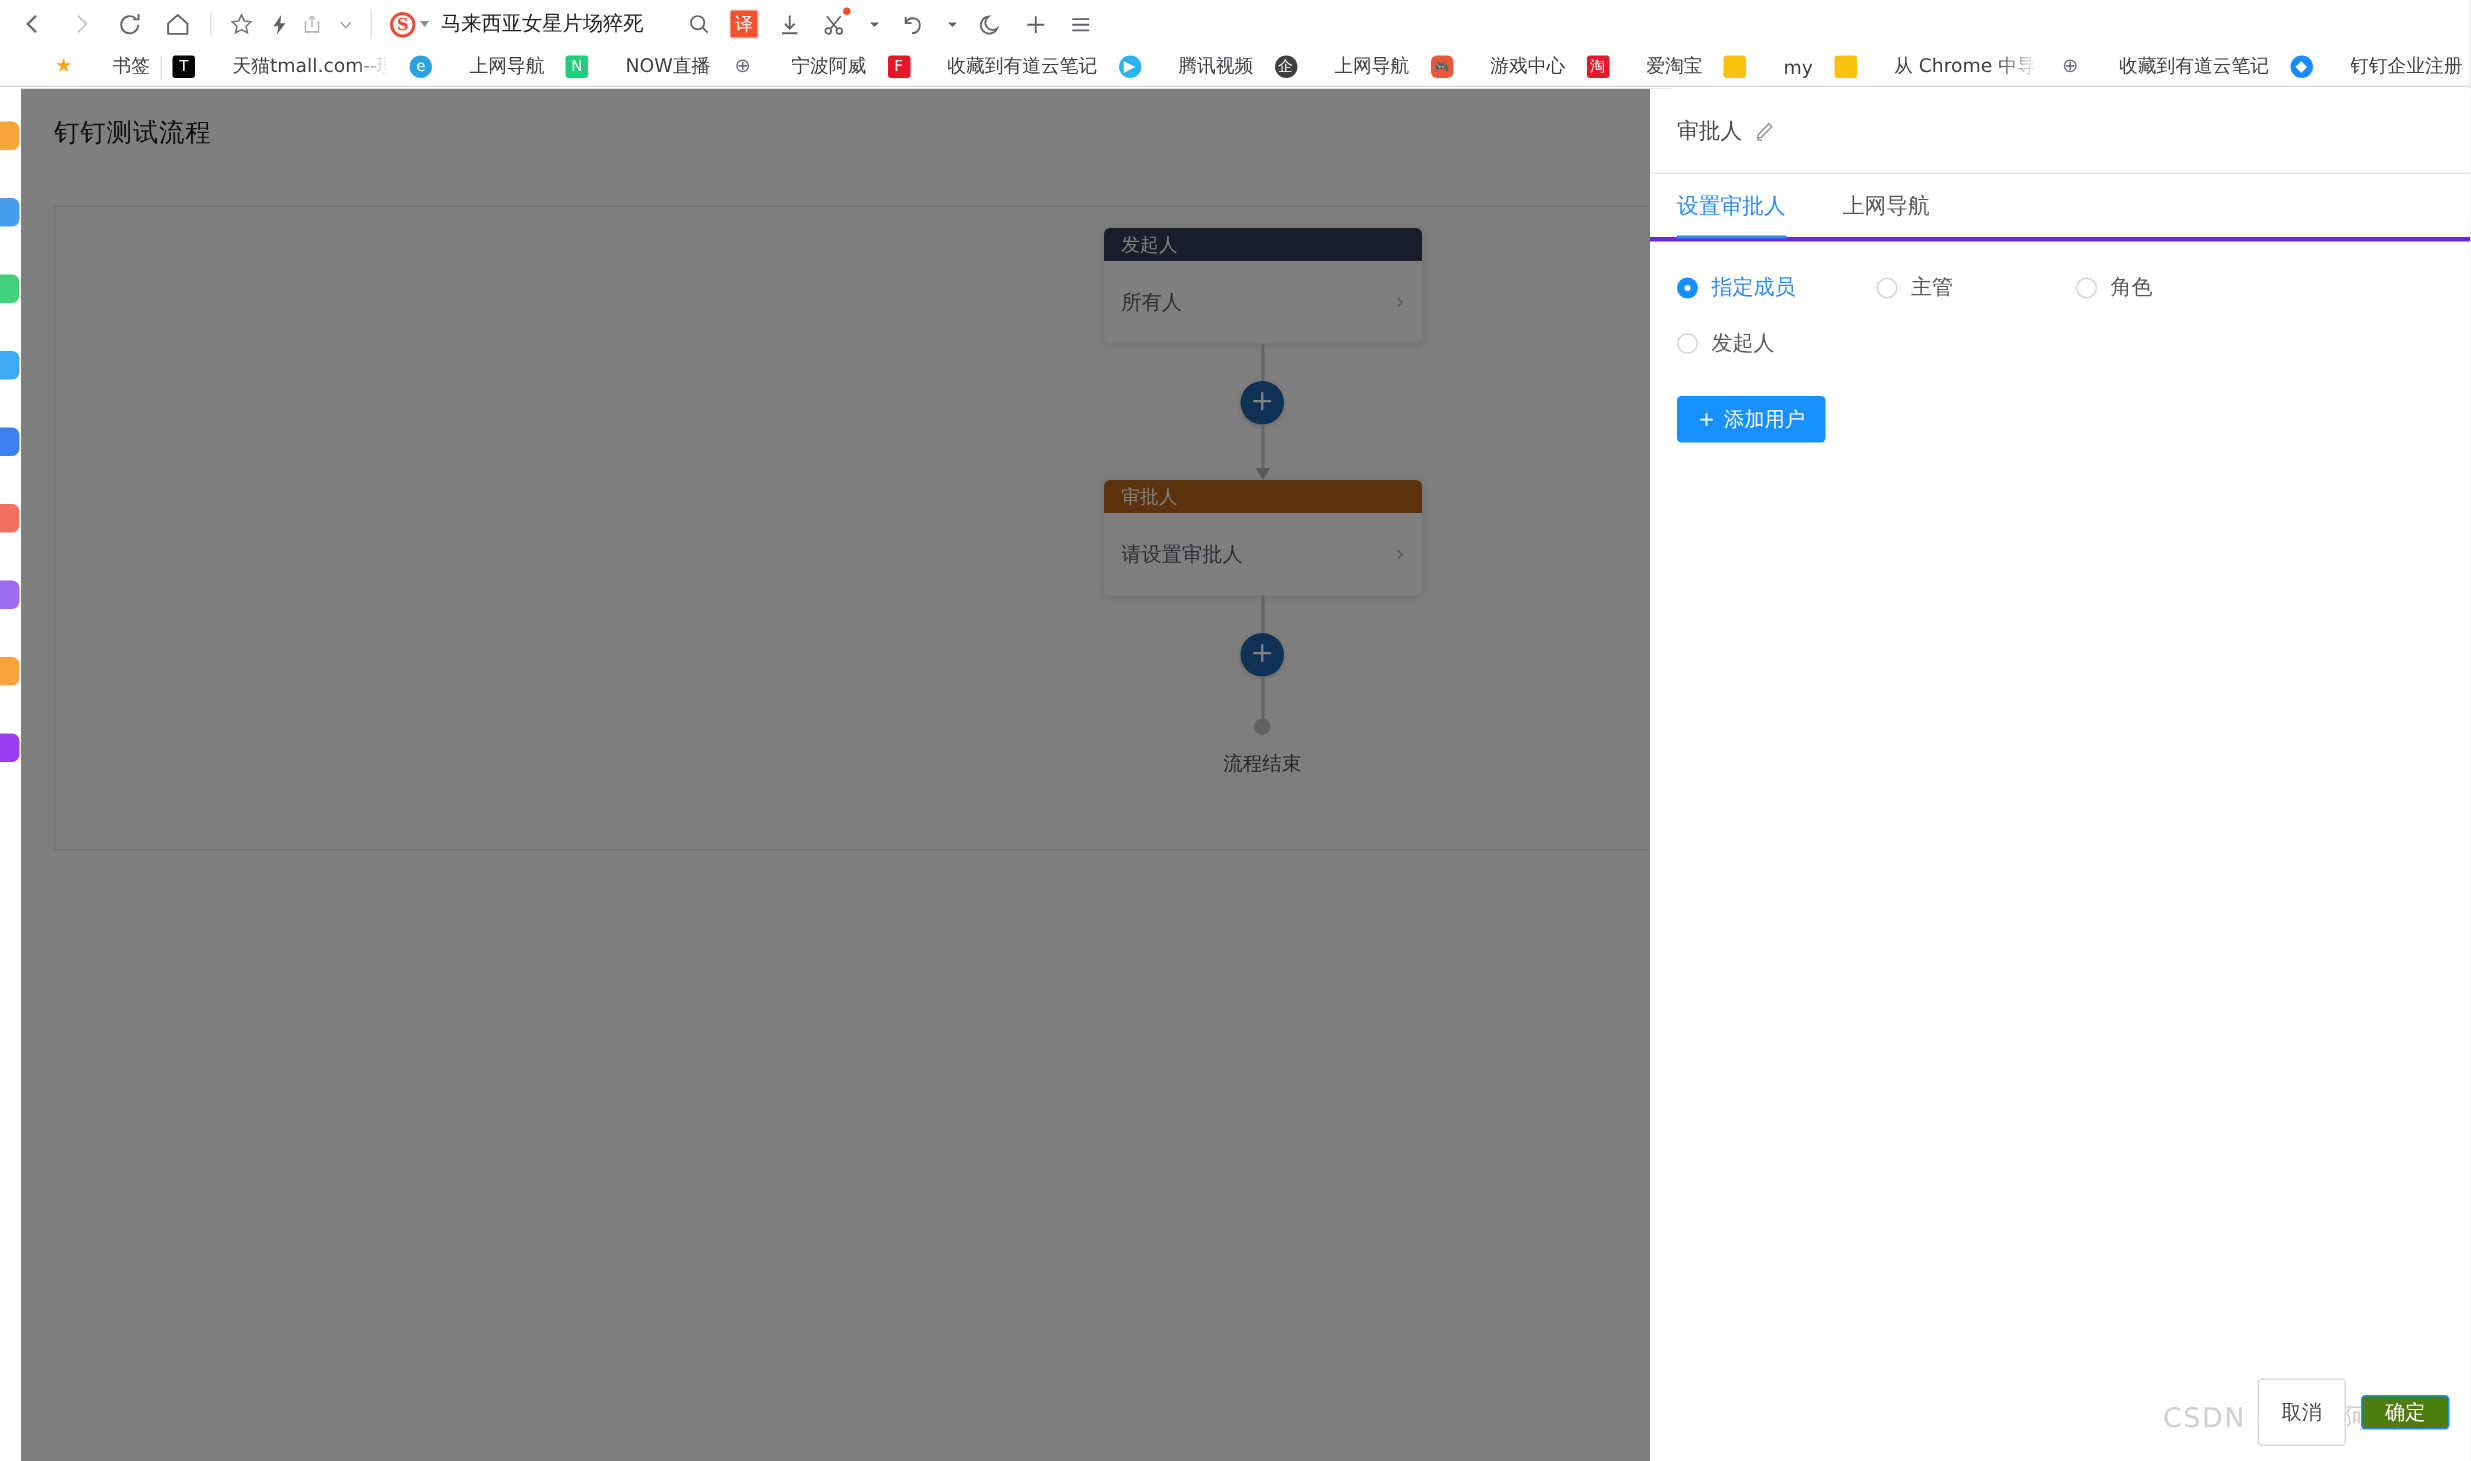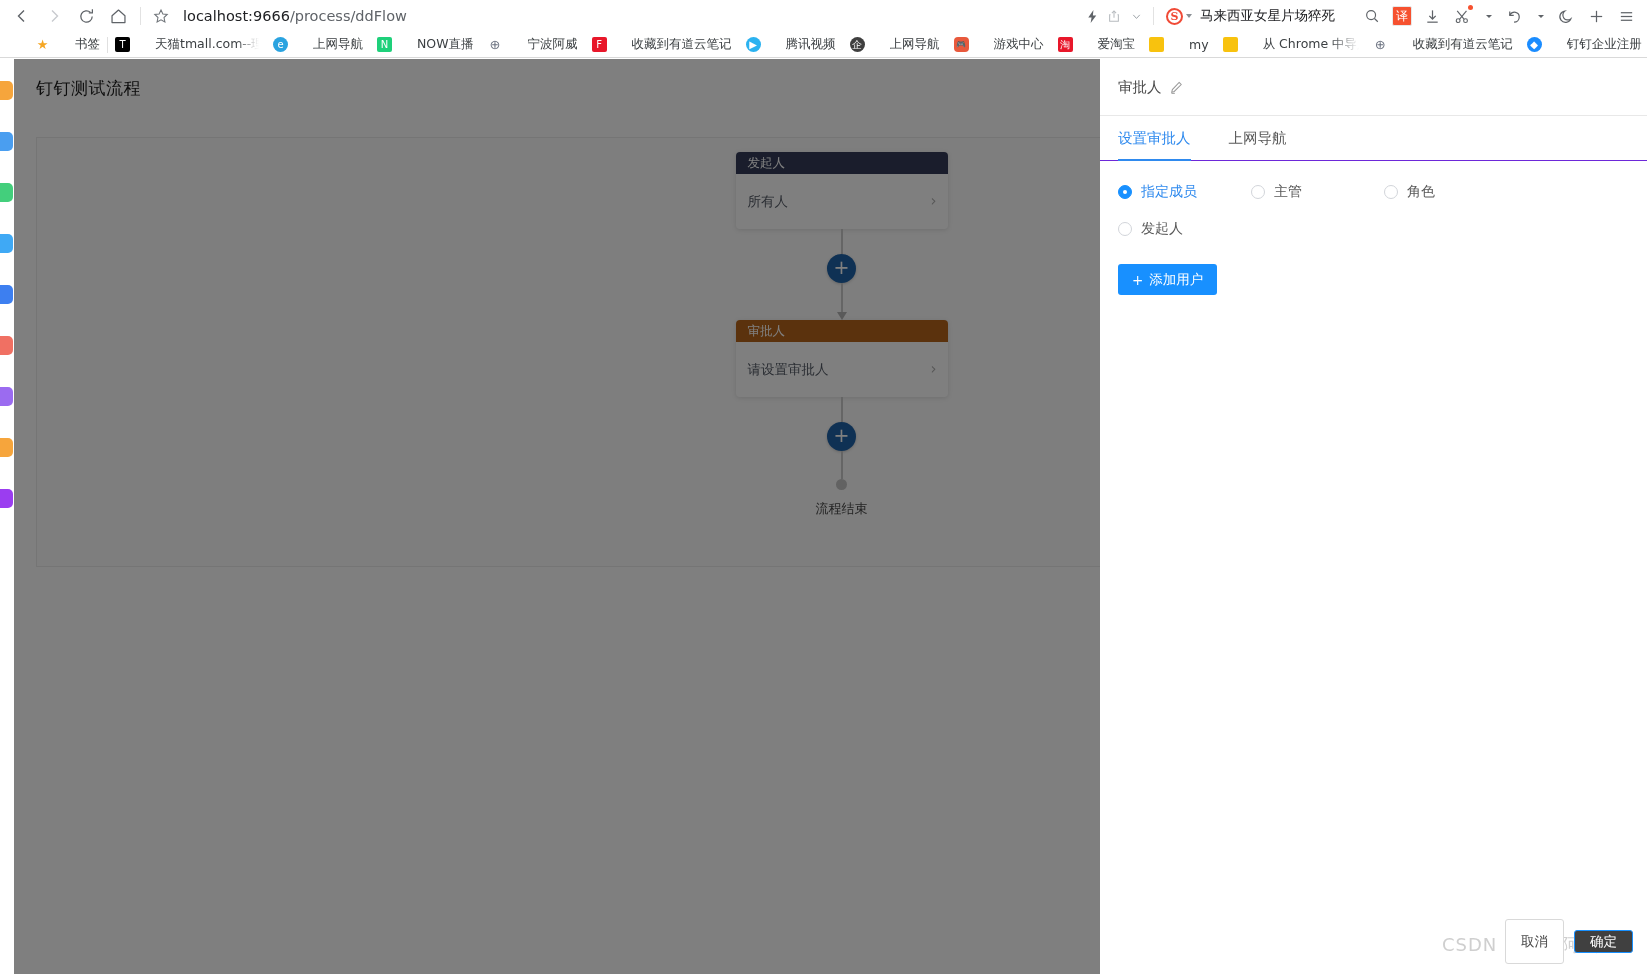--- a/index.html
+++ b/index.html
@@ -238,21 +238,21 @@
   .drawer-title {
     font-size: 14.5px; color: #4a4a4a;
   }
   .edit-pencil {
     margin-left: 7px; color: #9a9a9a; display: inline-flex; align-items: center;
   }
   .tabs {
     height: 45px; flex: 0 0 auto;
     display: flex; align-items: stretch;
     padding-left: 18px;
-    border-bottom: 1px solid #6d28d9;
+    border-bottom: 3px solid #6d28d9;
   }
   .tab {
     display: flex; align-items: center;
     font-size: 14.5px; color: #585858;
     margin-right: 38px;
     position: relative;
     cursor: pointer;
   }
   .tab.active { color: #2f8aee; }
   .tab.active::after {
@@ -300,21 +300,21 @@
     z-index: 40;
   }
   .btn-cancel {
     height: 45px; padding: 0 15px;
     background: #fff; border: 1px solid #d9d9d9; border-radius: 3px;
     font-size: 13.5px; color: #4a4a4a; cursor: pointer;
     font-family: "DejaVu Sans", "Liberation Sans", sans-serif;
   }
   .btn-ok {
     height: 23px; padding: 0 15px;
-    background: #404040; border: 1px solid #1890ff; border-radius: 3px;
+    background: #4d7c0f; border: 1px solid #1890ff; border-radius: 3px;
     font-size: 13.5px; color: #fff; cursor: pointer;
     font-family: "DejaVu Sans", "Liberation Sans", sans-serif;
   }
   .watermark {
     position: absolute; right: 48px; bottom: 17px;
     font-size: 18px; color: #cfcfcf;
     letter-spacing: 1px;
     z-index: 39;
     white-space: nowrap;
     font-family: "DejaVu Sans", "Liberation Sans", sans-serif;
@@ -348,24 +348,20 @@
   </div>
 
   <div class="chrome-sep"></div>
 
   <div class="star-btn">
     <svg width="16" height="16" viewBox="0 0 18 18" fill="none" stroke="currentColor" stroke-width="1.2">
       <polygon points="9,2.2 11.1,6.7 16,7.3 12.4,10.7 13.4,15.6 9,13.2 4.6,15.6 5.6,10.7 2,7.3 6.9,6.7"></polygon>
     </svg>
   </div>
 
-  <div class="url-bar">
-    <span class="url-host">localhost:9666</span>
-      <span class="url-path">/process/ddFlow</span>
-  </div>
 
   <div class="top-right">
     <div class="tr-icon small">
       <svg width="15" height="15" viewBox="0 0 16 16" fill="currentColor">
         <polygon points="9,1 3.5,9 7,9 6,15 12,7 8.4,7"></polygon>
       </svg>
     </div>
     <div class="tr-icon small">
       <svg width="14" height="14" viewBox="0 0 16 16" fill="none" stroke="#b7bbbf" stroke-width="1.2">
         <path d="M4 6.5 H3 V14 H13 V6.5 H12"></path>

